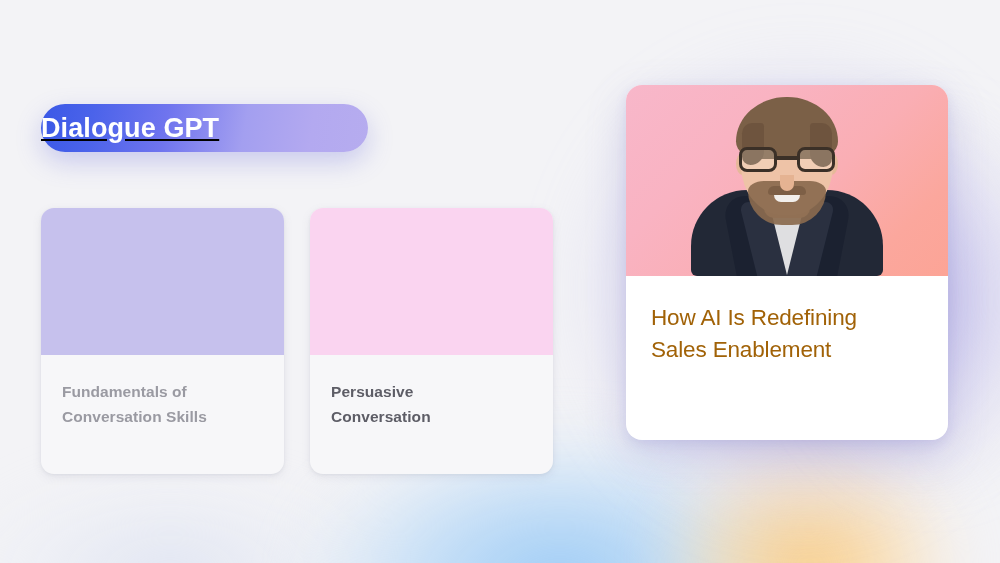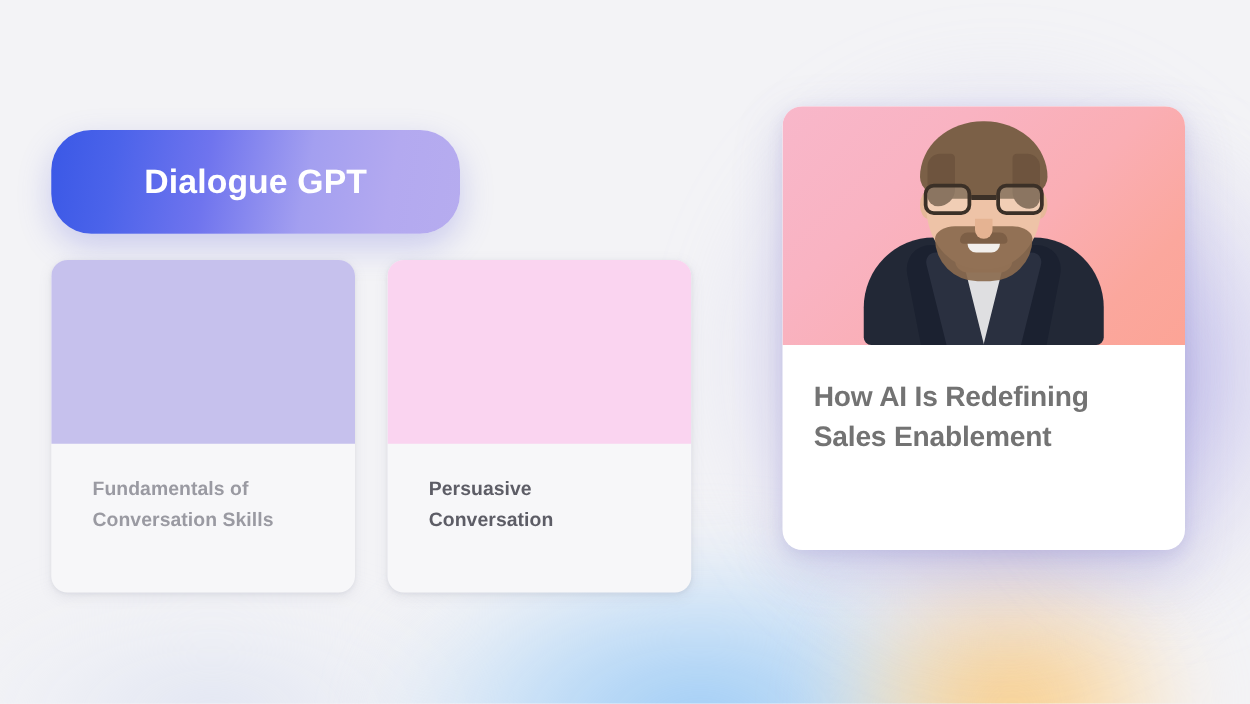--- a/index.html
+++ b/index.html
@@ -92,33 +92,33 @@
                 rgba(243,243,246,0) 78%);
     filter: blur(24px);
   }
 
   
   .pill {
     position: absolute;
     left: 41px;
     top: 104px;
     width: 327px;
-    height: 83px;
+    height: 48px;
     border-radius: 32px;
     background: linear-gradient(100deg,
                 #3a58e6 0%,
                 #4b63ea 16%,
                 #6f74ee 38%,
                 #a39ff0 62%,
                 #b3a9f0 82%,
                 #b6acef 100%);
     display: flex;
     align-items: center;
-    justify-content: center;
     box-shadow: 0 10px 26px rgba(95,98,214,0.28);
+    text-decoration: underline;
   }
 
   .pill-label {
     color: #ffffff;
     font-size: 27px;
     font-weight: 700;
     letter-spacing: 0.1px;
     line-height: 1;
   }
 
@@ -153,21 +153,20 @@
     flex: 1;
     padding: 24px 21px 0 21px;
   }
 
   .course-title {
     font-size: 15.5px;
     font-weight: 700;
     line-height: 1.62;
     letter-spacing: 0.05px;
     white-space: pre-line;
-    margin-left: 12px;
   }
 
   .course-title.muted  { color: #9a9aa2; }
   .course-title.strong { color: #5d5d66; }
 
   
   .featured-card {
     position: absolute;
     left: 626px;
     top: 85px;
@@ -404,23 +403,23 @@
     border-radius: 8px 8px 4px 4px;
   }
 
   .featured-body {
     flex: 1;
     padding: 26px 25px 0 25px;
   }
 
   .featured-title {
     font-size: 22.5px;
-    font-weight: 700;
+    font-weight: 400;
     line-height: 1.42;
-    color: #737373;
+    color: #a16207;
     letter-spacing: -0.15px;
     white-space: pre-line;
   }
 </style>
 </head>
 <body>
 
 <div class="stage">
 
   <div class="glow glow-bottom-left"></div>

